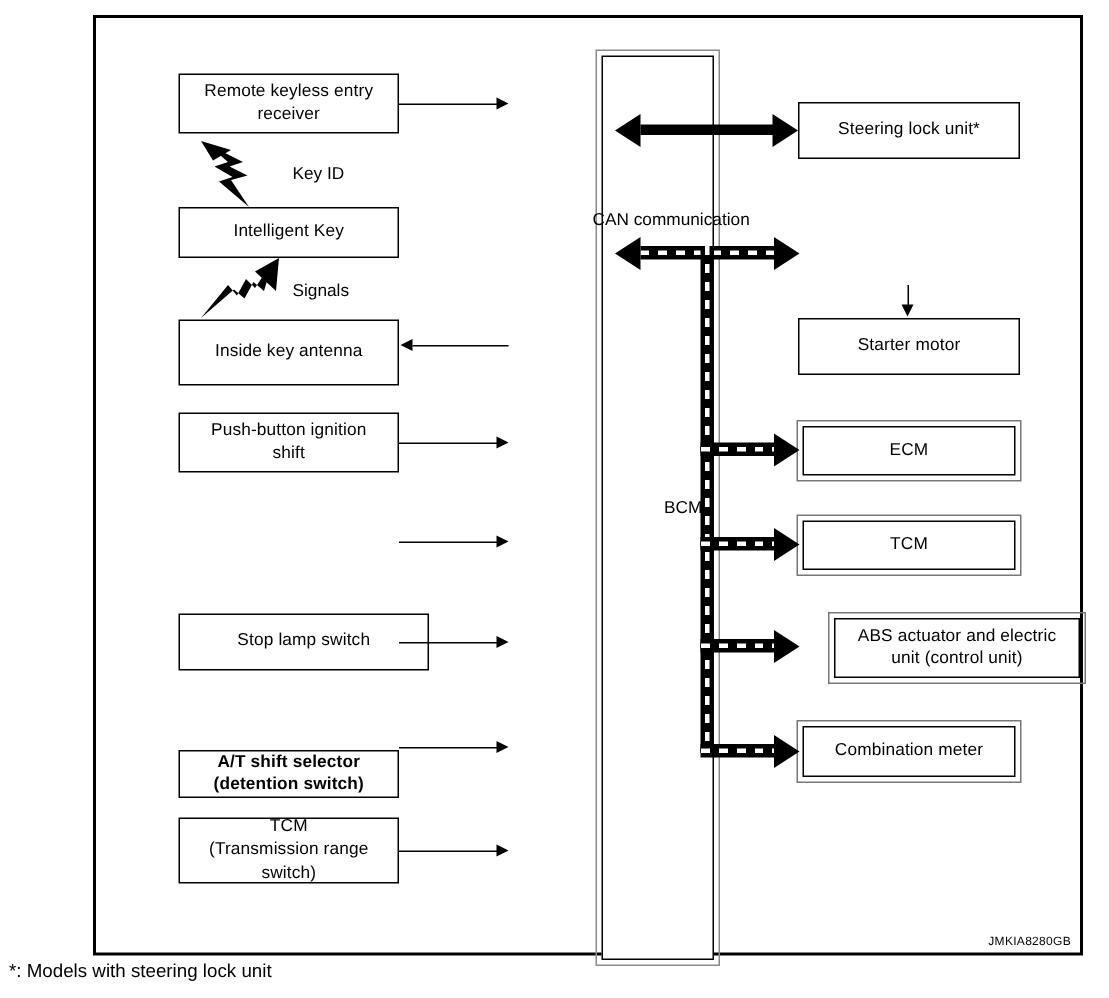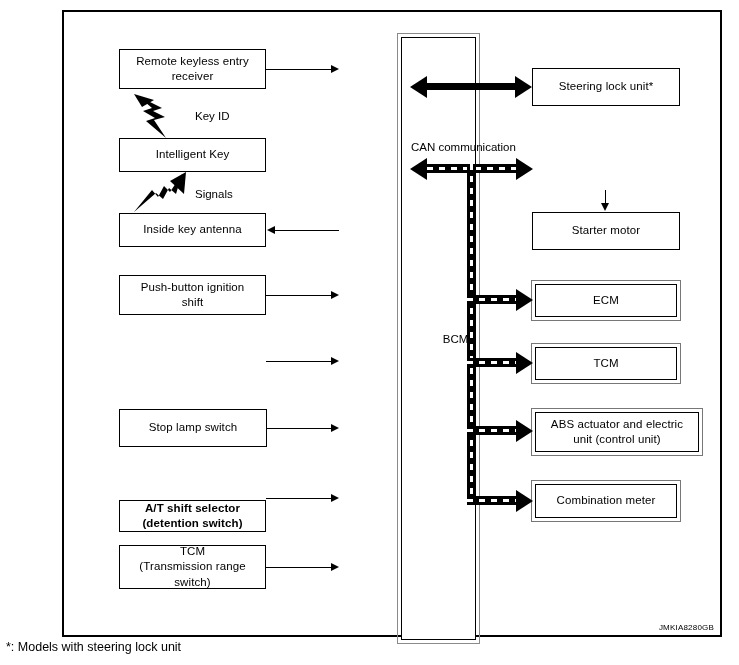--- a/index.html
+++ b/index.html
@@ -191,33 +191,33 @@
       <span>
         <span class="lbl">Remote keyless entry</span>
         <span class="lbl">receiver</span>
       </span>
     </div>
 
     <div class="box" style="left:55px; top:126px; width:147px; height:34px;">
       <span class="lbl">Intelligent Key</span>
     </div>
 
-    <div class="box" style="left:55px; top:201px; width:147px; height:34px;">
+    <div class="box" style="left:55px; top:201px; width:147px; height:44px;">
       <span class="lbl">Inside key antenna</span>
     </div>
 
     <div class="box" style="left:55px; top:263px; width:147px; height:40px;">
       <span>
         <span class="lbl">Push-button ignition</span>
         <span class="lbl">shift</span>
       </span>
     </div>
 
 
-    <div class="box" style="left:55px; top:397px; width:148px; height:38px;">
+    <div class="box" style="left:55px; top:397px; width:167px; height:38px;">
       <span class="lbl">Stop lamp switch</span>
     </div>
 
     <div class="box" style="left:55px; top:488px; width:147px; height:32px;font-weight:bold;">
       <span>
         <span class="lbl">A/T shift selector</span>
         <span class="lbl">(detention switch)</span>
       </span>
     </div>
 
@@ -271,36 +271,36 @@
     </div>
 
     <div class="box dbl" style="left:471px; top:272px; width:142px; height:33px;">
       <span class="lbl">ECM</span>
     </div>
 
     <div class="box dbl" style="left:471px; top:335px; width:142px; height:33px;">
       <span class="lbl">TCM</span>
     </div>
 
-    <div class="box dbl" style="left:471px; top:400px; width:164px; height:40px;">
+    <div class="box dbl" style="left:492px; top:400px; width:164px; height:40px;">
       <span>
         <span class="lbl">ABS actuator and electric</span>
         <span class="lbl">unit (control unit)</span>
       </span>
     </div>
 
     <div class="box dbl" style="left:471px; top:472px; width:142px; height:34px;">
       <span class="lbl">Combination meter</span>
     </div>
 
     <div class="thick-bar" style="left:363px; top:71px; width:90px;"></div>
     <div class="big-arrow-l" style="left:346px; top:64px;"></div>
     <div class="big-arrow-r" style="left:451px; top:64px;"></div>
 
-    <span class="freetext" style="left:347px; top:129px;text-align:right;">CAN communication</span>
+    <span class="freetext" style="left:331px; top:129px;text-align:right;">CAN communication</span>
 
     <div class="can-h" style="left:363px; top:152px; width:92px;"></div>
     <div class="big-arrow-l" style="left:346px; top:146px;"></div>
     <div class="big-arrow-r" style="left:452px; top:146px;"></div>
 
     <div class="can-v" style="left:403px; top:152px; height:337px;"></div>
 
     <div class="can-h" style="left:403px; top:283px; width:50px;"></div>
     <div class="big-arrow-r" style="left:452px; top:277px;"></div>
 

